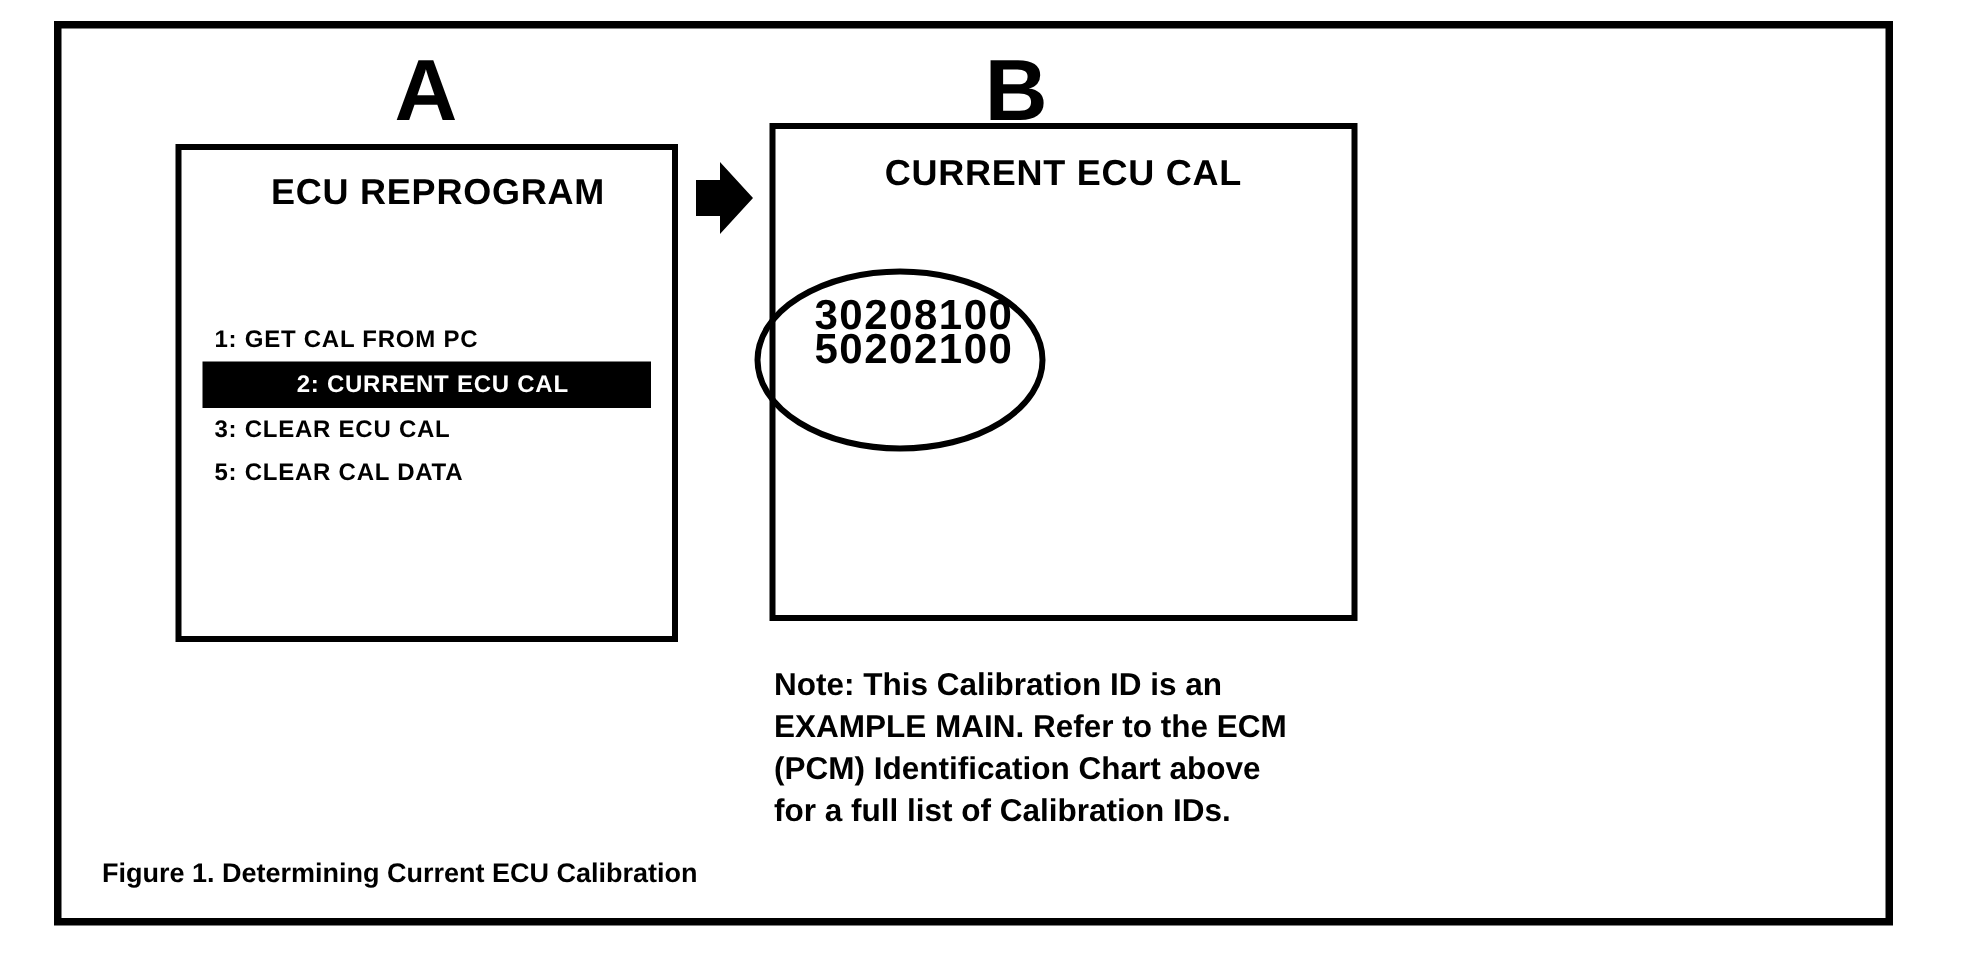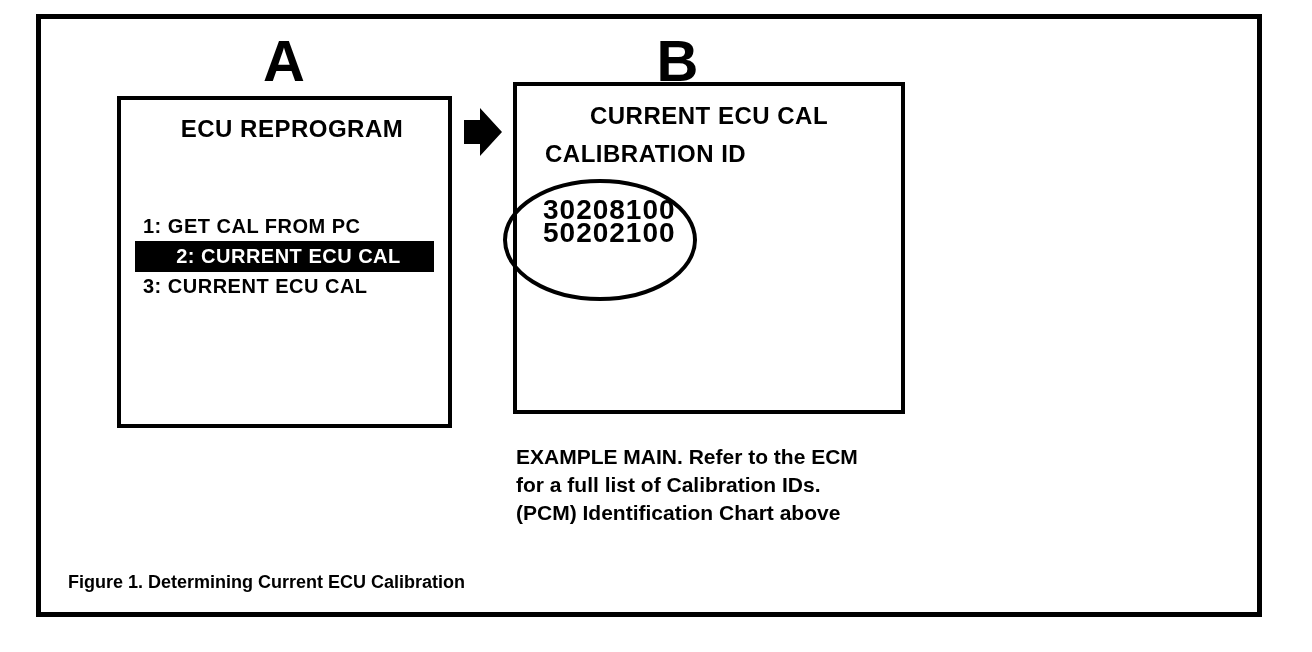--- a/index.html
+++ b/index.html
@@ -45,21 +45,21 @@
     top: 15px; left: 0; right: 0;
     text-align: center;
     font-size: 24px;
     line-height: 28px;
     letter-spacing: 0.5px;
     margin-left: 15px;
   }
   .menu {
     position: absolute;
     top: 112px; left: 14px; right: 14px;
-    font-size: 20px;
+    font-size: 16px;
     letter-spacing: 0.5px;
   }
   .menu-item {
     height: 29px;
     line-height: 29px;
     padding-left: 8px;
     white-space: nowrap;
   }
   .menu-item.highlighted {
     background: #000000;
@@ -127,41 +127,42 @@
 
   <div class="panel-label panel-label-b">B</div>
 
   <div class="screen screen-a">
     <div class="screen-a-title">
       <div>ECU REPROGRAM</div>
     </div>
     <div class="menu">
       <div class="menu-item">1: GET CAL FROM PC</div>
       <div class="menu-item highlighted">2: CURRENT ECU CAL</div>
-      <div class="menu-item">3: CURRENT ECU CAL</div>
+      <div class="menu-item">3: CLEAR ECU CAL</div>
+      <div class="menu-item">5: CLEAR CAL DATA</div>
     </div>
   </div>
 
   <svg class="flow-arrow" viewBox="0 0 38 48">
     <polygon points="0,12 16,12 16,0 38,24 16,48 16,36 0,36" fill="#000000"></polygon>
   </svg>
 
   <div class="screen screen-b">
     <div class="screen-b-title">CURRENT ECU CAL</div>
-    <div class="screen-b-subtitle">CALIBRATION ID</div>
     <div class="cal-ids">
       <div>30208100</div>
       <div>50202100</div>
     </div>
   </div>
 
   <svg class="id-ellipse" viewBox="0 0 198 124">
     <ellipse cx="99" cy="62" rx="95" ry="59" fill="none" stroke="#000000" stroke-width="4"></ellipse>
   </svg>
 
   <div class="note">
+    <div>Note: This Calibration ID is an</div>
     <div>EXAMPLE MAIN. Refer to the ECM</div>
+    <div>(PCM) Identification Chart above</div>
     <div>for a full list of Calibration IDs.</div>
-    <div>(PCM) Identification Chart above</div>
   </div>
 
   <div class="caption">Figure 1. Determining Current ECU Calibration</div>
 </div>
 
 </body></html>

